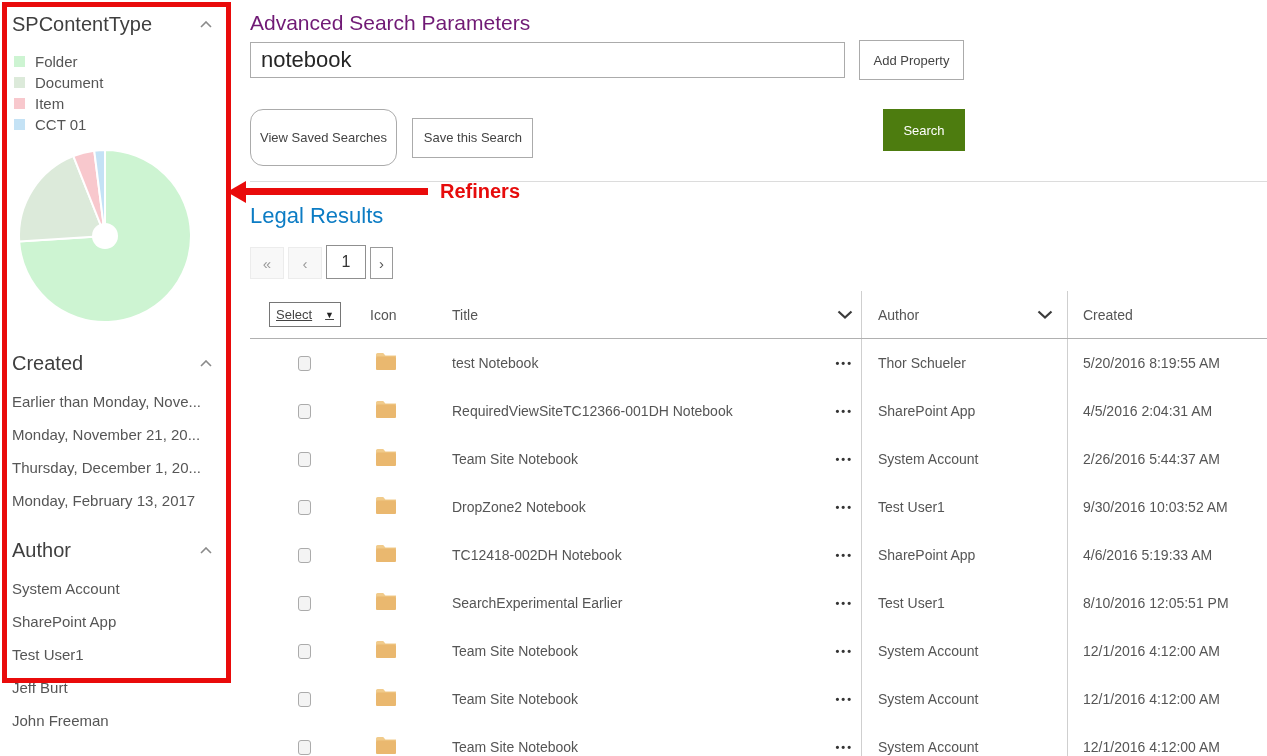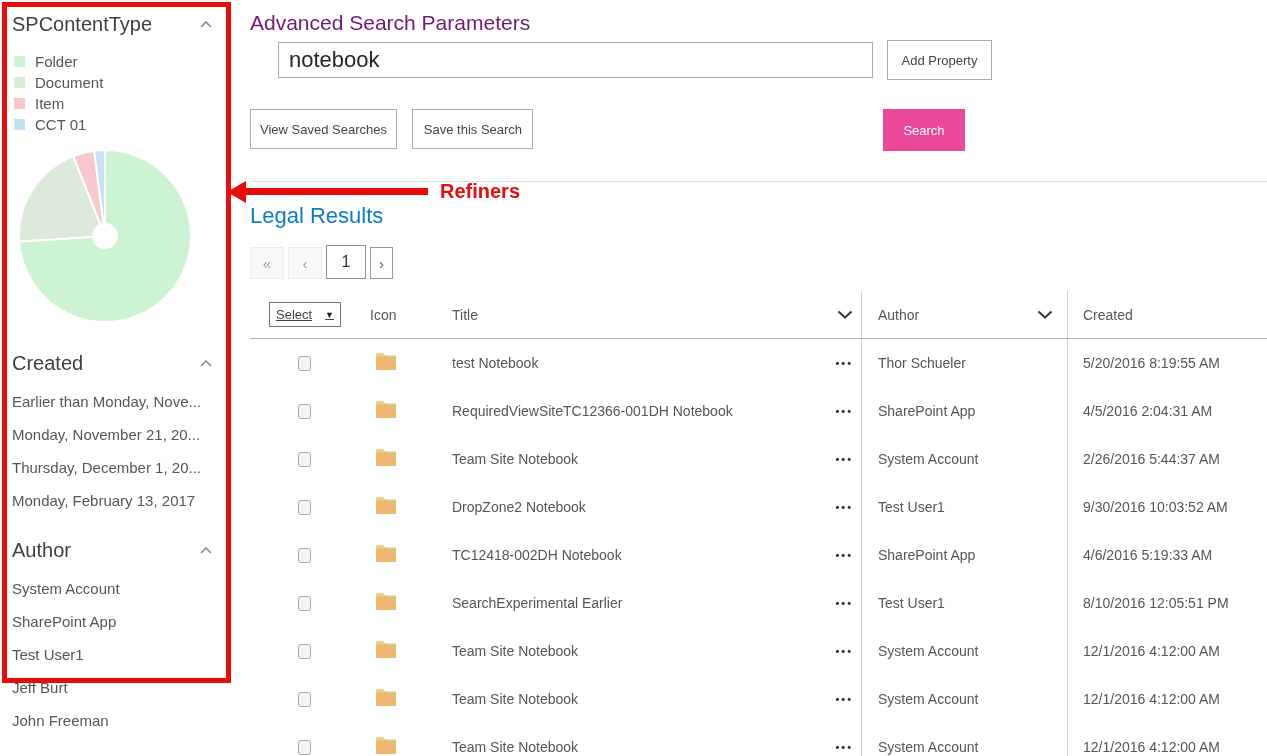--- a/index.html
+++ b/index.html
@@ -37,29 +37,29 @@
   .arrow-head { width: 0; height: 0; border-top: 11px solid transparent; border-bottom: 11px solid transparent; border-right: 19px solid #e90b0b; }
   .arrow-shaft { width: 182px; height: 7px; background: #e90b0b; }
   .anno-label { margin-left: 12px; font-size: 20px; font-weight: bold; color: #e60c0c; }
 
   
   .main { position: absolute; left: 250px; top: 0; width: 1017px; }
   .page-title { margin-top: 11px; font-size: 21px; font-weight: 300; color: #701a75; }
   .search-row { margin-top: 7px; display: flex; align-items: flex-start; }
   .query {
     width: 595px; height: 36px; border: 1px solid #ababab; outline: none;
-    font-family: inherit; font-size: 22px; font-weight: 300; color: #262626; padding: 0 10px; margin-left: 28px;
+    font-family: inherit; font-size: 22px; font-weight: 300; color: #262626; padding: 0 10px;
   }
   .btn {
     background: #fff; border: 1px solid #ababab; color: #444;
     font-family: inherit; font-size: 13px; cursor: pointer;
   }
   .add-prop { margin-left: 14px; width: 105px; height: 40px; margin-top: -2px; }
   .row2 { margin-top: 29px; position: relative; height: 42px; }
-  .view-saved { width: 147px; height: 40px; }
+  .view-saved { width: 147px; height: 57px; border-radius: 13px; }
   .save-this { margin-left: 11px; width: 121px; height: 40px; }
   .search-btn {
     position: absolute; left: 633px; top: 0; width: 82px; height: 42px;
     border: none; color: #fff; font-size: 13px; font-family: inherit; cursor: pointer;
   }
   .divider { margin-top: 30px; border: none; border-top: 1px solid #dcdcdc; }
 
   .results-heading { margin-top: 21px; font-size: 22px; font-weight: 400; }
 
   .pagination { margin-top: 16px; display: flex; align-items: flex-end; gap: 4px; }
@@ -188,21 +188,21 @@
   <div class="page-title">Advanced Search Parameters</div>
 
   <div class="search-row">
     <input class="query" type="text" value="notebook" style="">
     <button class="btn add-prop">Add Property</button>
   </div>
 
   <div class="row2">
     <button class="btn view-saved">View Saved Searches</button>
     <button class="btn save-this">Save this Search</button>
-    <button class="search-btn" id="search-btn" style="background: #ec4899;">Search</button>
+    <button class="search-btn" id="search-btn" style="background: #4d7c0f;">Search</button>
   </div>
 
   <hr class="divider">
 
   <div class="results-heading" id="results-heading" style="color: rgb(12, 124, 196);">Legal Results</div>
 
   <div class="pagination">
     <div class="pg pg-first">«</div>
     <div class="pg pg-prev">‹</div>
     <div class="pg pg-cur">1</div>

